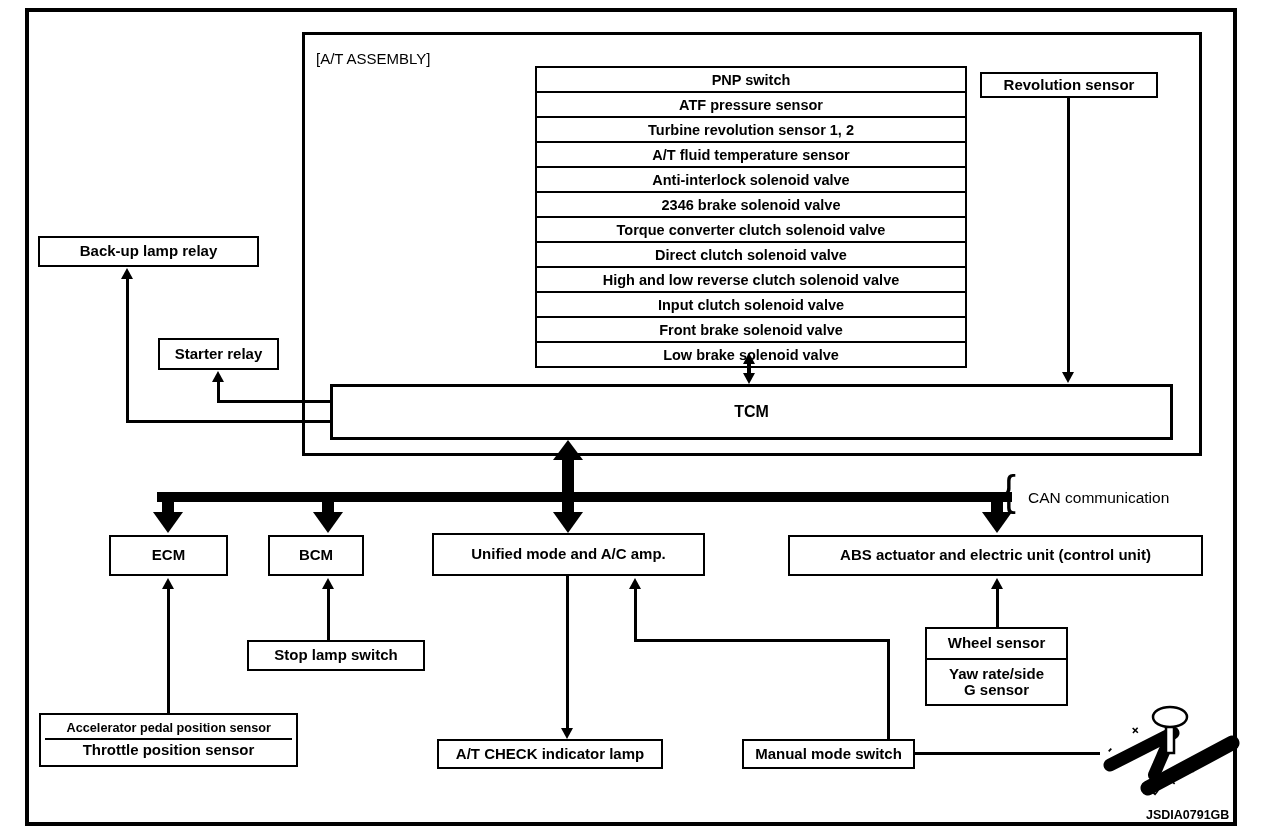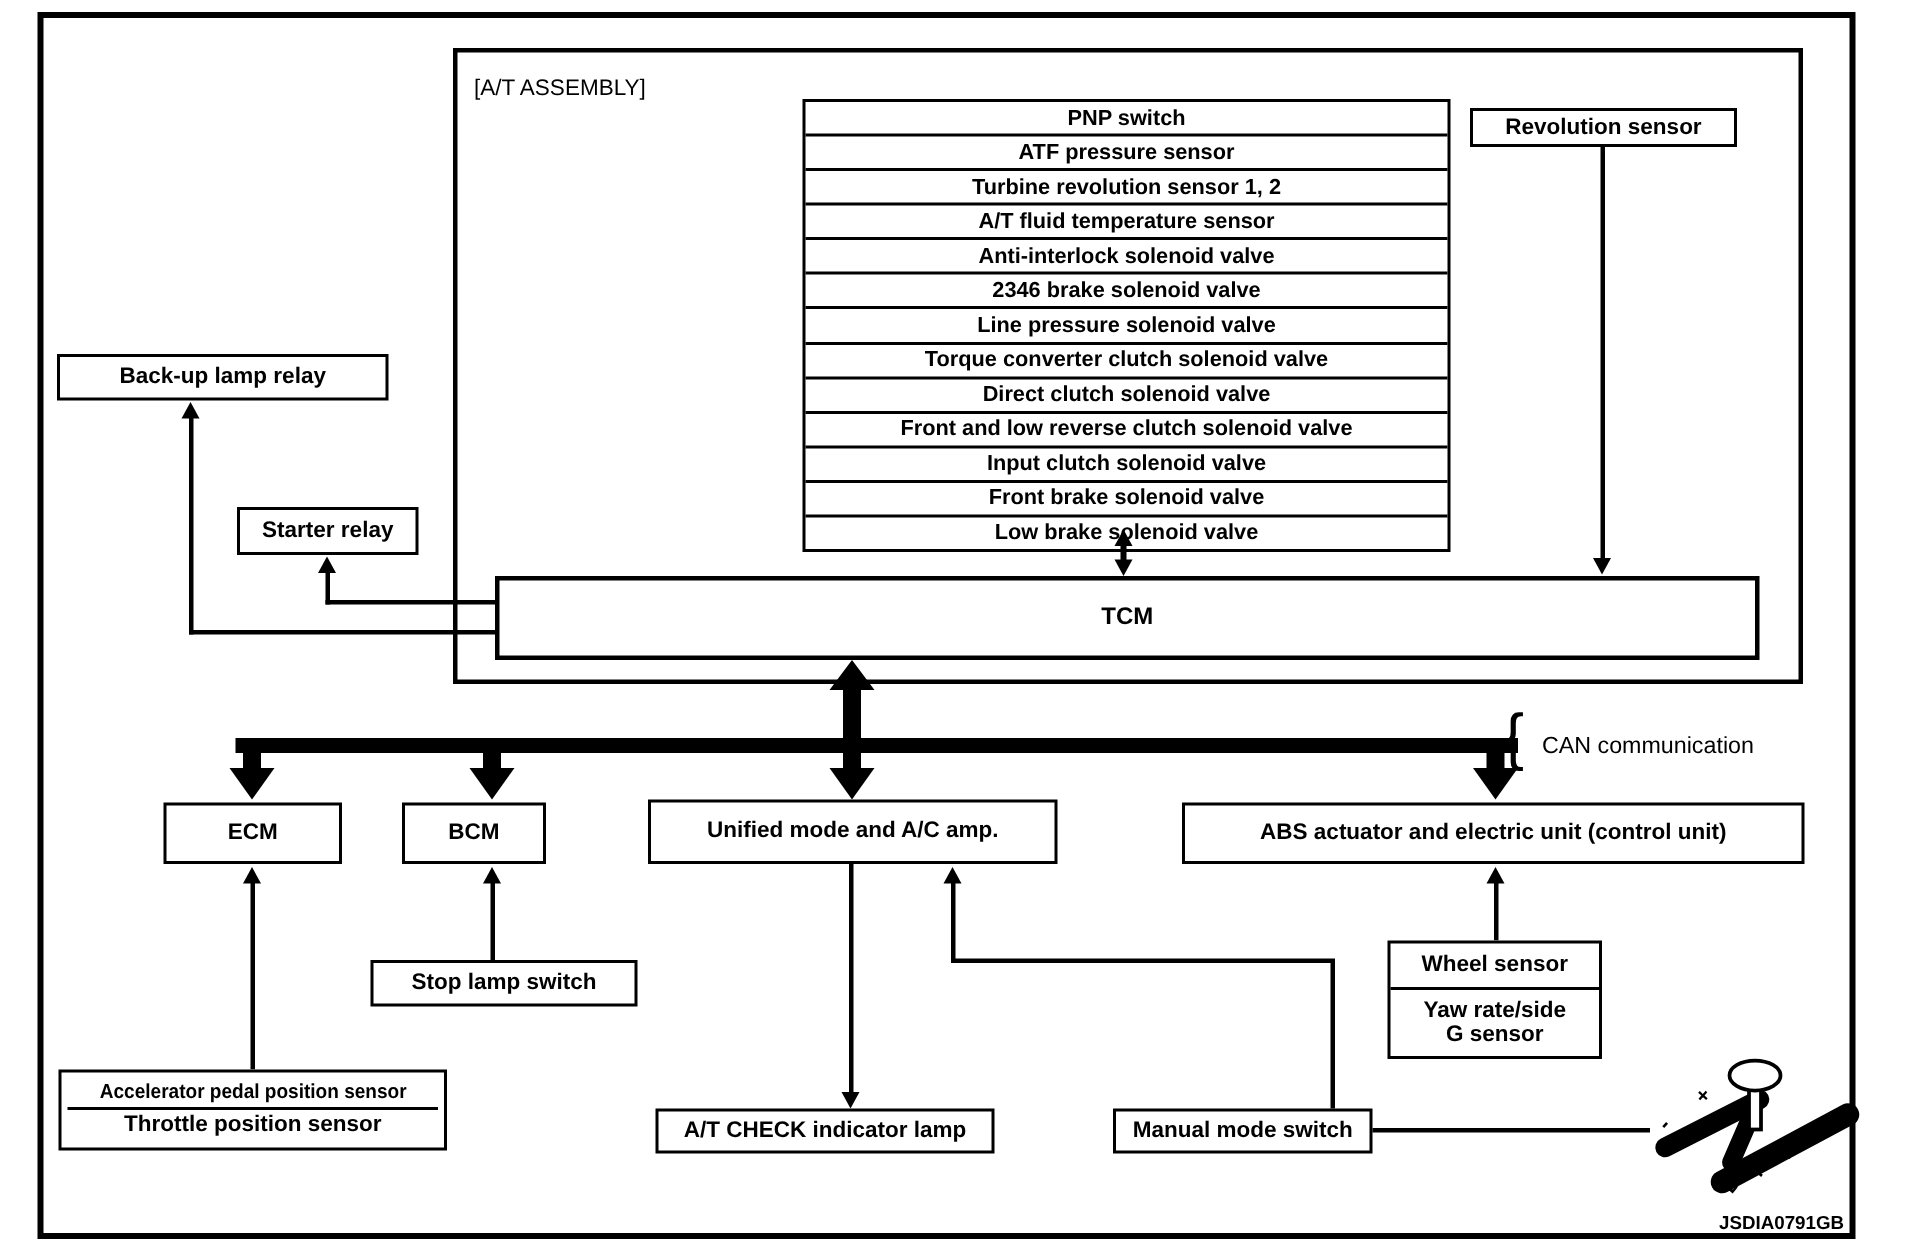--- a/index.html
+++ b/index.html
@@ -47,24 +47,23 @@
   <div class="box box-thick" style="left:302px; top:32px; width:900px; height:424px; background:transparent;"></div>
   <div class="label" style="left:316px; top:50px; font-size:15px;">[A/T ASSEMBLY]</div>
 
   <div class="stack">
     <div class="stack-row">PNP switch</div>
     <div class="stack-row">ATF pressure sensor</div>
     <div class="stack-row">Turbine revolution sensor 1, 2</div>
     <div class="stack-row">A/T fluid temperature sensor</div>
     <div class="stack-row">Anti-interlock solenoid valve</div>
     <div class="stack-row">2346 brake solenoid valve</div>
-    <div class="stack-row">Line pressure solenoid valve</div>
     <div class="stack-row">Torque converter clutch solenoid valve</div>
     <div class="stack-row">Direct clutch solenoid valve</div>
-    <div class="stack-row">Front and low reverse clutch solenoid valve</div>
+    <div class="stack-row">High and low reverse clutch solenoid valve</div>
     <div class="stack-row">Input clutch solenoid valve</div>
     <div class="stack-row">Front brake solenoid valve</div>
     <div class="stack-row">Low brake solenoid valve</div>
   </div>
 
   <div class="box" style="left:980px; top:72px; width:178px; height:26px;">Revolution sensor</div>
   <div class="vline" style="left:1067px; top:98px; width:3px; height:274px;"></div>
   <div class="ah ah-down" style="left:1062px; top:372px;"></div>
 
   <div class="ah ah-up" style="left:743px; top:353px;"></div>

